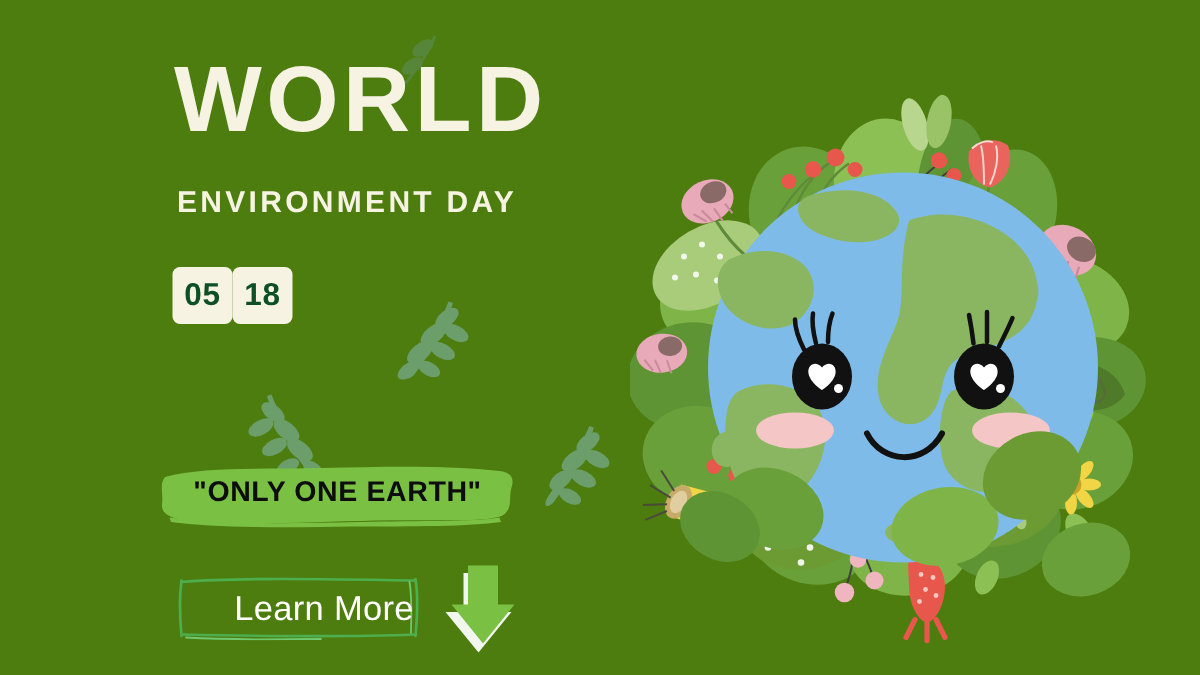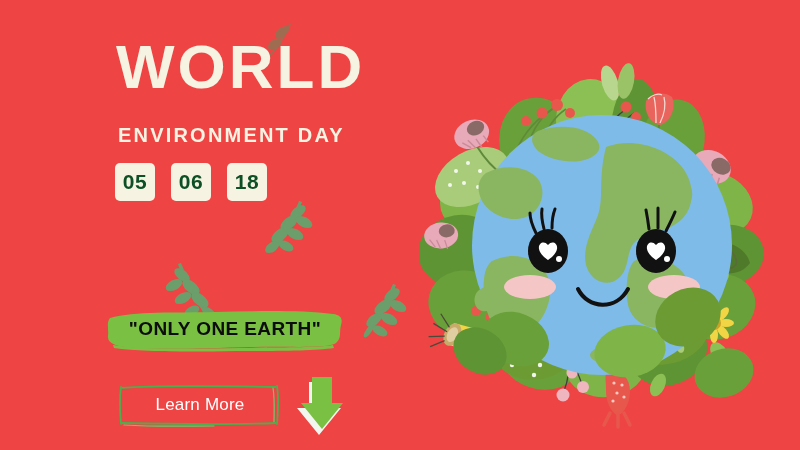--- a/index.html
+++ b/index.html
@@ -6,21 +6,21 @@
   html, body { width:800px; height:450px; overflow:hidden; }
   body {
     background:#0a4622;
     font-family:"Liberation Sans", sans-serif;
     position:relative;
   }
   #banner {
     position:relative;
     width:800px;
     height:450px;
-    background:#ef4444;
+    background:#4d7c0f;
     overflow:hidden;
   }
 
   
   .sprig { position:absolute; }
 
   
   .title-main {
     position:absolute;
     left:116px; top:36px;
@@ -38,23 +38,23 @@
     line-height:34px;
     font-weight:bold;
     letter-spacing:2.2px;
     color:#f7f3e3;
     white-space:nowrap;
   }
 
   
   .date-row {
     position:absolute;
-    left:115px; top:163px;
+    left:115px; top:178px;
     display:flex;
-    gap:16px;
+    gap:0;
   }
   .date-chip {
     width:40px; height:38px;
     background:#f7f3e3;
     border-radius:5px;
     display:flex;
     align-items:center;
     justify-content:center;
     font-size:21px;
     font-weight:bold;
@@ -83,24 +83,24 @@
 
   
   .learn-wrap {
     position:absolute;
     left:118px; top:383px;
     width:164px; height:44px;
   }
   .learn-box { position:absolute; left:0; top:0; }
   .learn-text {
     position:absolute;
-    left:0; top:0;
+    left:16px; top:0;
     width:164px; height:44px;
     display:flex; align-items:center; justify-content:center;
-    font-size:17px;
+    font-size:23px;
     color:#ffffff;
     letter-spacing:0.2px;
     white-space:nowrap;
   }
   .arrow-wrap { position:absolute; left:296px; top:375px; }
 
   
   .earth-wrap { position:absolute; left:420px; top:55px; }
 </style>
 </head>
@@ -152,21 +152,20 @@
       <ellipse cx="13" cy="24" rx="8" ry="4.5" transform="rotate(-35 13 24)"></ellipse>
       <path d="M28 4 C24 14 16 26 8 36" stroke="#5d8f5d" stroke-width="2" fill="none"></path>
     </g>
   </svg>
 
   <div class="title-main">WORLD</div>
   <div class="title-sub">ENVIRONMENT DAY</div>
 
   <div class="date-row">
     <div class="date-chip">05</div>
-    <div class="date-chip">06</div>
     <div class="date-chip">18</div>
   </div>
 
   <div class="tagline-wrap">
     <svg class="tagline-brush" width="240" height="48" viewBox="0 0 240 48">
       <path d="M5 13 C30 6 70 8 110 7 C150 6 195 5 228 9
                C236 10 238 14 236 20 C234 27 237 33 231 38
                C222 44 185 41 145 42 C105 43 62 45 30 43
                C12 42 2 39 3 31 C4 24 1 18 5 13 Z" fill="#7ac143"></path>
       <path d="M8 40 C40 45 90 44 135 43 C175 42 210 43 228 40

